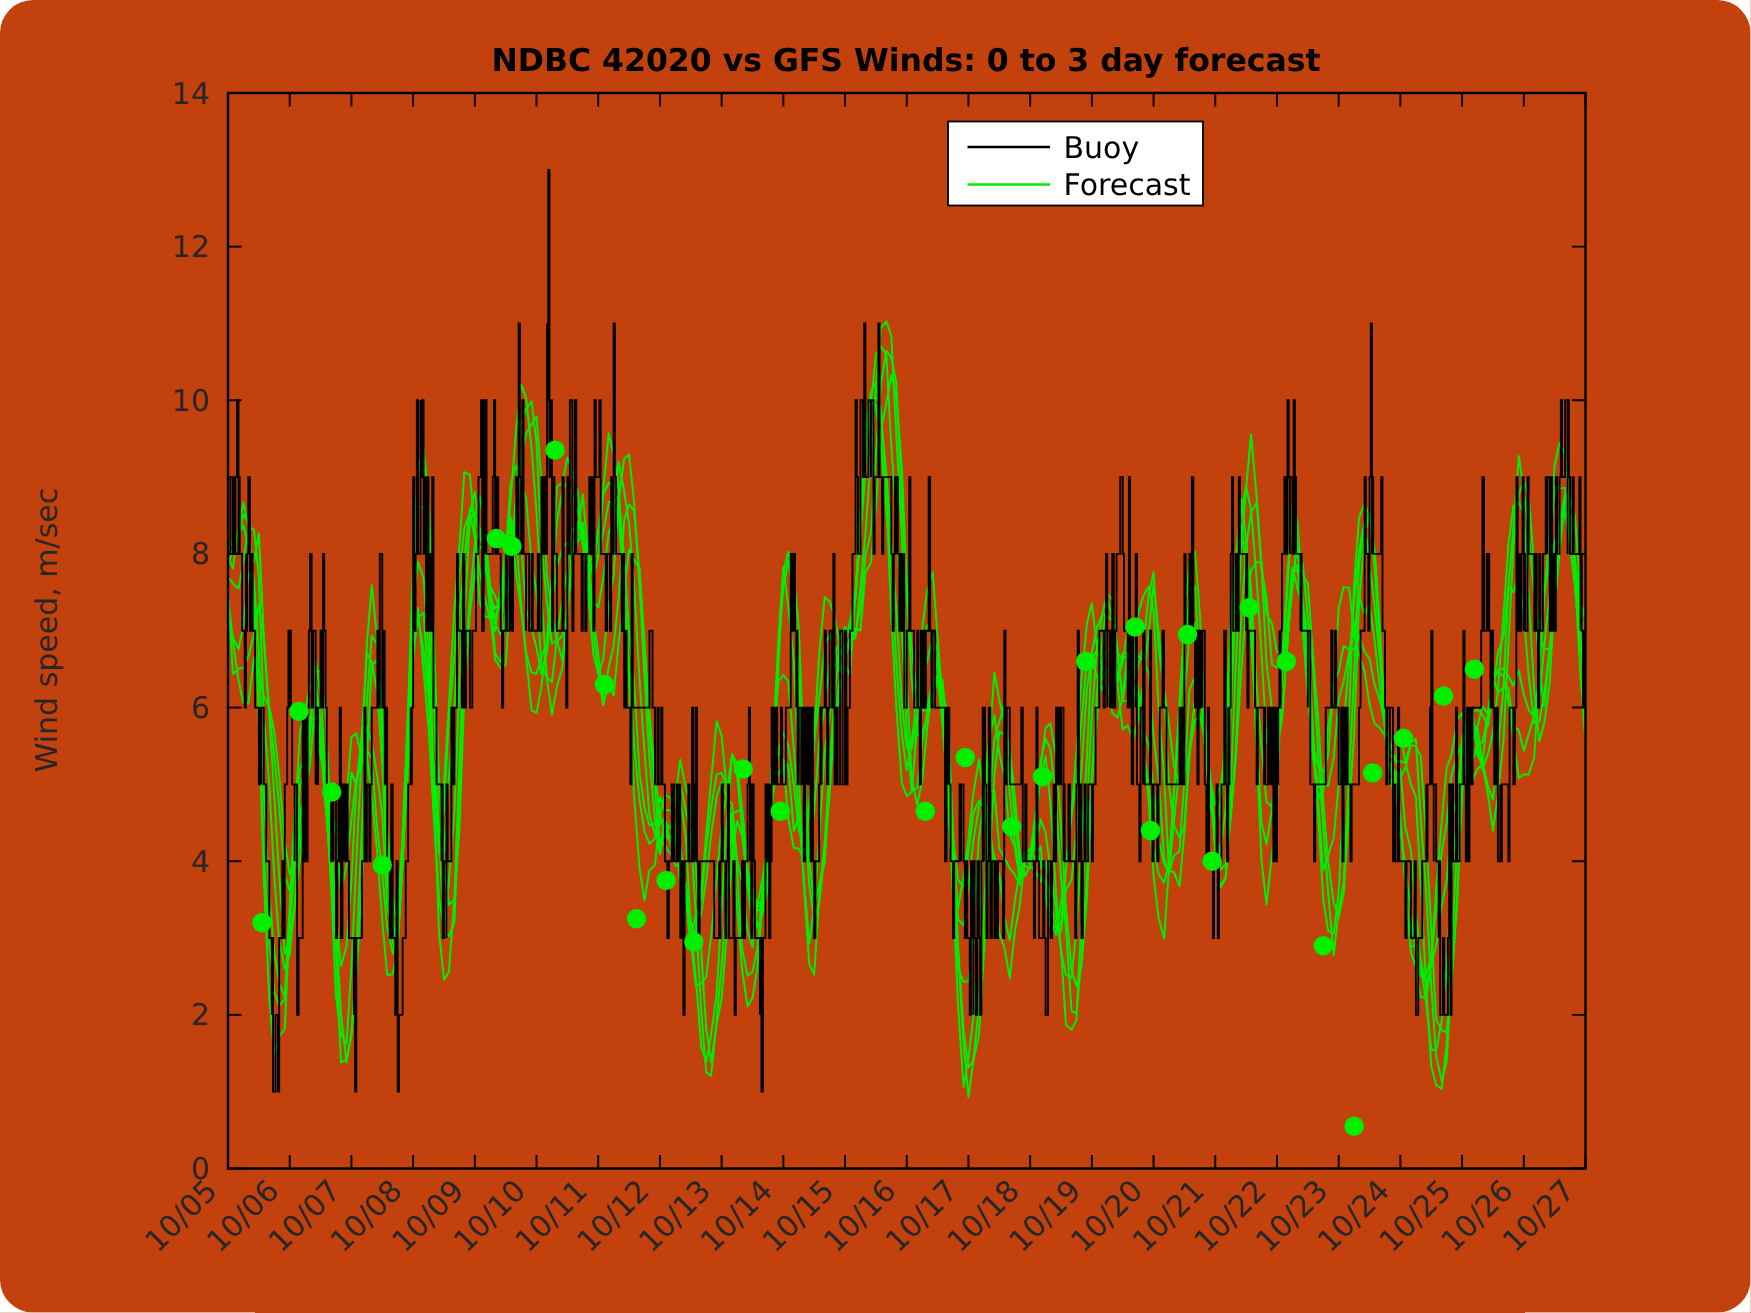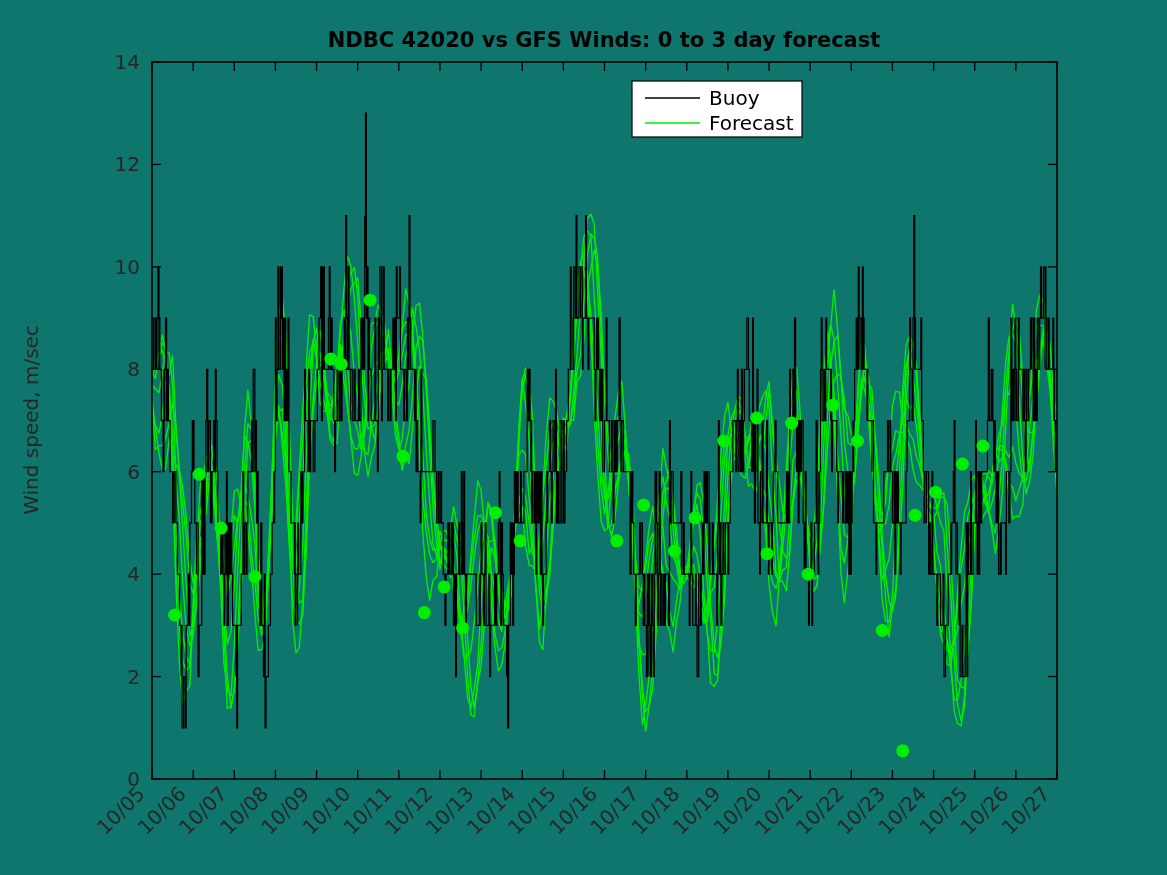--- a/index.html
+++ b/index.html
@@ -10,21 +10,22 @@
   body {
     width: 1167px;
     height: 875px;
     font-family: "DejaVu Sans", sans-serif;
     overflow: hidden;
   }
   #figure {
     position: relative;
     width: 1167px;
     height: 875px;
-    background: #0f766e;
+    background: #c2410c;
+    border-radius: 22px;
   }
   #plot-svg {
     display: block;
   }
   .chart-title {
     font-family: "DejaVu Sans", sans-serif;
     font-size: 21px;
     font-weight: bold;
     fill: #000000;
   }

